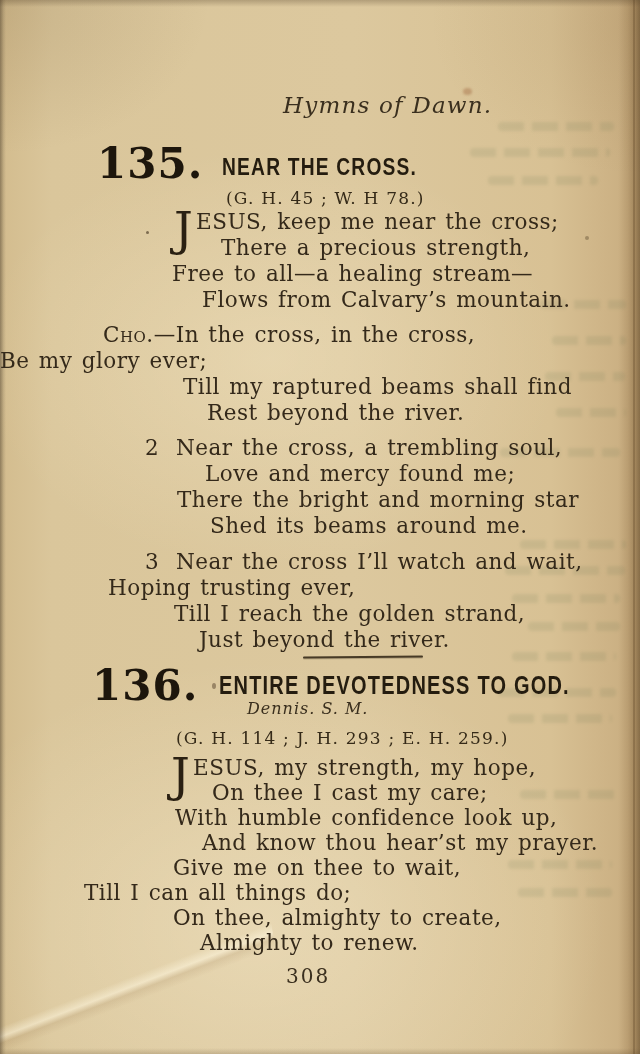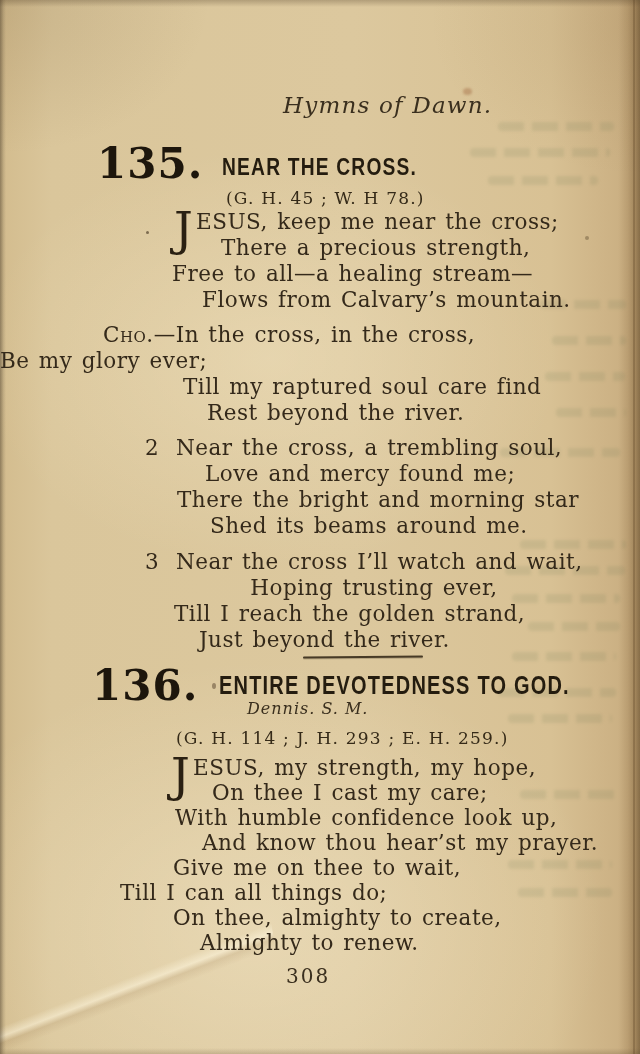--- a/index.html
+++ b/index.html
@@ -102,56 +102,56 @@
     <div class="line" style="padding-left:221px;">There a precious strength,</div>
     <div class="line" style="padding-left:172px;">Free to all—a healing stream—</div>
     <div class="line" style="padding-left:202px;">Flows from Calvary’s mountain.</div>
   </div>
 
   <div class="stanza h135" style="top:322px;">
     <div class="line" style="padding-left:103px;">
       <span class="cho-label">Cho.—</span><span>In the cross, in the cross,</span>
     </div>
     <div class="line" style="">Be my glory ever;</div>
-    <div class="line" style="padding-left:183px;">Till my raptured soul care find</div>
+    <div class="line" style="padding-left:183px;">Till my raptured beams shall find</div>
     <div class="line" style="padding-left:207px;">Rest beyond the river.</div>
   </div>
 
   <div class="stanza h135" style="top:435px;">
     <div class="line" style="padding-left:176px;">
       <span class="vnum">2</span><span>Near the cross, a trembling soul,</span>
     </div>
     <div class="line" style="padding-left:205px;">Love and mercy found me;</div>
     <div class="line" style="padding-left:177px;">There the bright and morning star</div>
     <div class="line" style="padding-left:210px;">Shed its beams around me.</div>
   </div>
 
   <div class="stanza h135" style="top:549px;">
     <div class="line" style="padding-left:176px;">
       <span class="vnum">3</span><span>Near the cross I’ll watch and wait,</span>
     </div>
-    <div class="line" style="padding-left:108px;text-align:center;">Hoping trusting ever,</div>
+    <div class="line" style="padding-left:108px;">Hoping trusting ever,</div>
     <div class="line" style="padding-left:174px;">Till I reach the golden strand,</div>
     <div class="line" style="padding-left:199px;">Just beyond the  river.</div>
   </div>
 
   <div class="divider"></div>
 
   <div class="abs hymn-number num-136">136.</div>
   <div class="abs hymn-title title-136">ENTIRE DEVOTEDNESS TO GOD.</div>
   <div class="abs tune-line">Dennis.  S. M.</div>
   <div class="abs hymn-ref ref-136">(G. H. 114 ; J. H. 293 ; E. H. 259.)</div>
 
   <div class="stanza h136" style="top:755px;">
     <div class="line" style="padding-left:193px;"><span class="dropcap">J</span>ESUS, my strength, my hope,</div>
     <div class="line" style="padding-left:212px;">On thee I cast my care;</div>
     <div class="line" style="padding-left:175px;">With humble confidence look up,</div>
     <div class="line" style="padding-left:202px;">And know thou hear’st my prayer.</div>
     <div class="line" style="padding-left:173px;">Give me on thee to wait,</div>
-    <div class="line" style="padding-left:120px;">Till I can all things do;</div>
+    <div class="line" style="padding-left:84px;">Till I can all things do;</div>
     <div class="line" style="padding-left:173px;">On thee, almighty to create,</div>
     <div class="line" style="padding-left:200px;">Almighty to renew.</div>
   </div>
 
   <div class="abs page-number">308</div>
 
   <div class="edge-left"></div>
   <div class="edge-right-line"></div>
   <div class="edge-right"></div>
   <div class="edge-top"></div>

